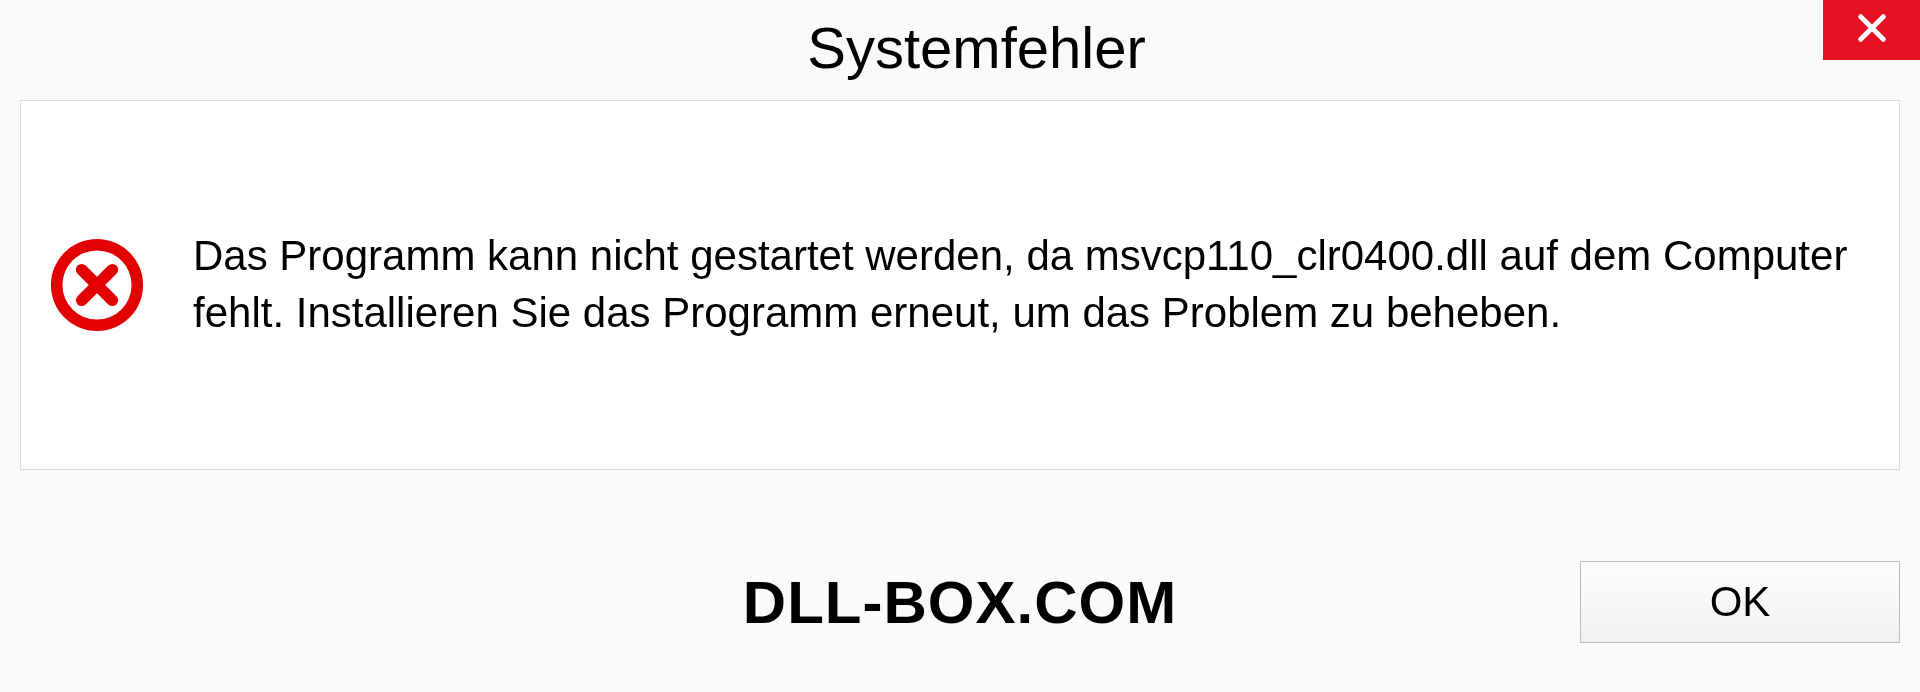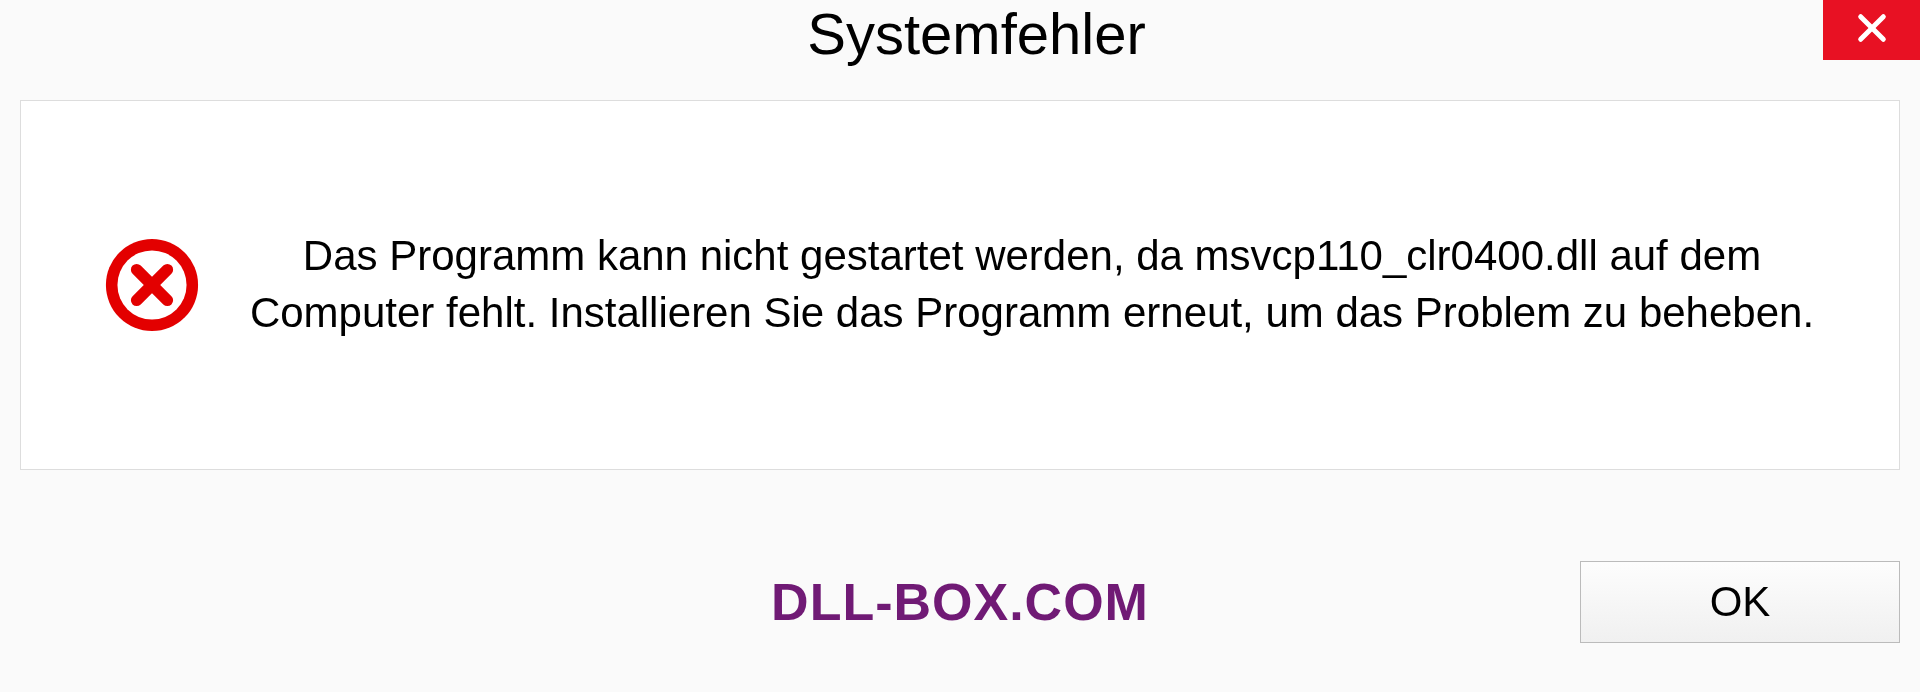--- a/index.html
+++ b/index.html
@@ -13,21 +13,21 @@
       background: #fafafa;
       font-family: Arial, sans-serif;
       position: relative;
       overflow: hidden;
     }
     .titlebar {
       width: 100%;
       height: 95px;
       position: relative;
       display: flex;
-      align-items: flex-start;
+      align-items: center;
       justify-content: center;
       padding-left: 33px;
     }
     .title {
       font-size: 58px;
       color: #000;
       font-weight: normal;
     }
     .close-button {
       position: absolute;
@@ -48,22 +48,21 @@
     .content-panel {
       position: absolute;
       left: 20px;
       top: 100px;
       width: 1880px;
       height: 370px;
       background: #fff;
       border: 1px solid #ddd;
       display: flex;
       align-items: center;
-      padding: 40px 83px;
-      text-align: center;
+      padding: 40px 28px;
     }
     .error-icon {
       flex-shrink: 0;
       width: 96px;
       height: 96px;
       margin-right: 48px;
     }
     .message-text {
       font-size: 42px;
       line-height: 1.35;
@@ -77,23 +76,23 @@
       height: 120px;
       display: flex;
       align-items: center;
       justify-content: flex-end;
       padding-right: 20px;
     }
     .watermark {
       position: absolute;
       left: 50%;
       transform: translateX(-50%);
-      font-size: 52px;
+      font-size: 60px;
       font-weight: 800;
-      color: #701a75;
+      color: #000000;
       letter-spacing: 1px;
       font-family: Arial, sans-serif;
     }
     .ok-button {
       width: 320px;
       height: 82px;
       background: linear-gradient(#fdfdfd, #f0f0f0);
       border: 1px solid #bbb;
       font-size: 42px;
       color: #000;

